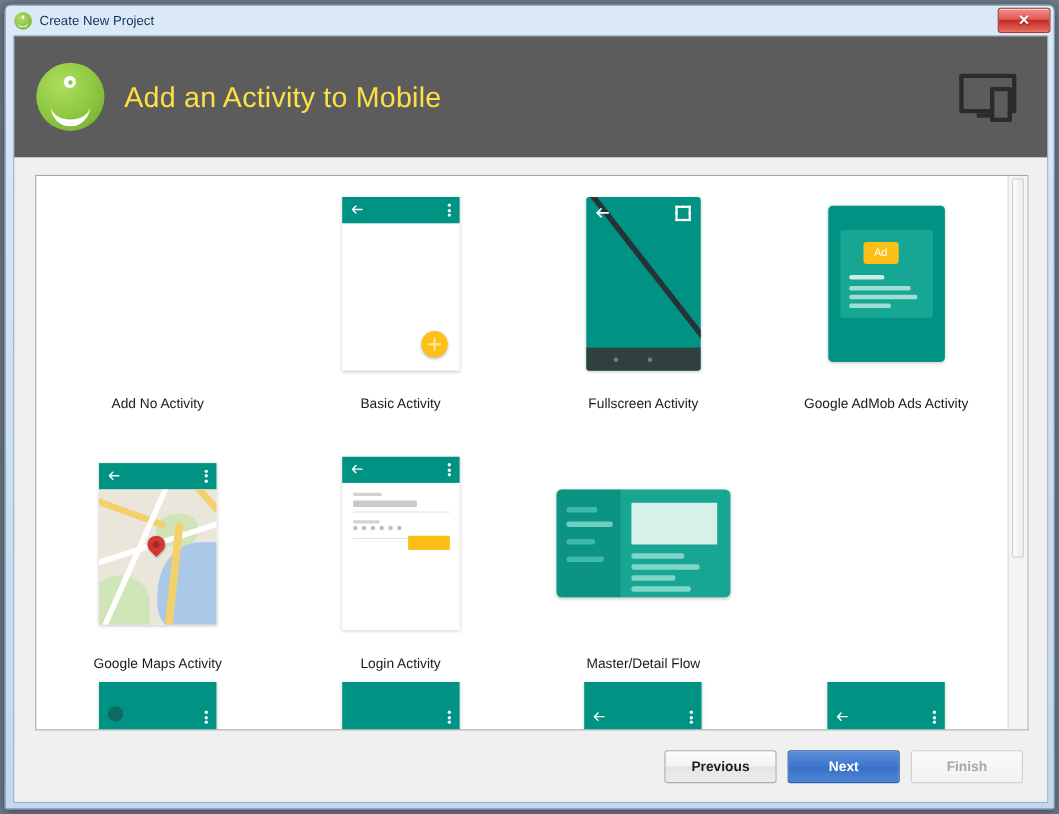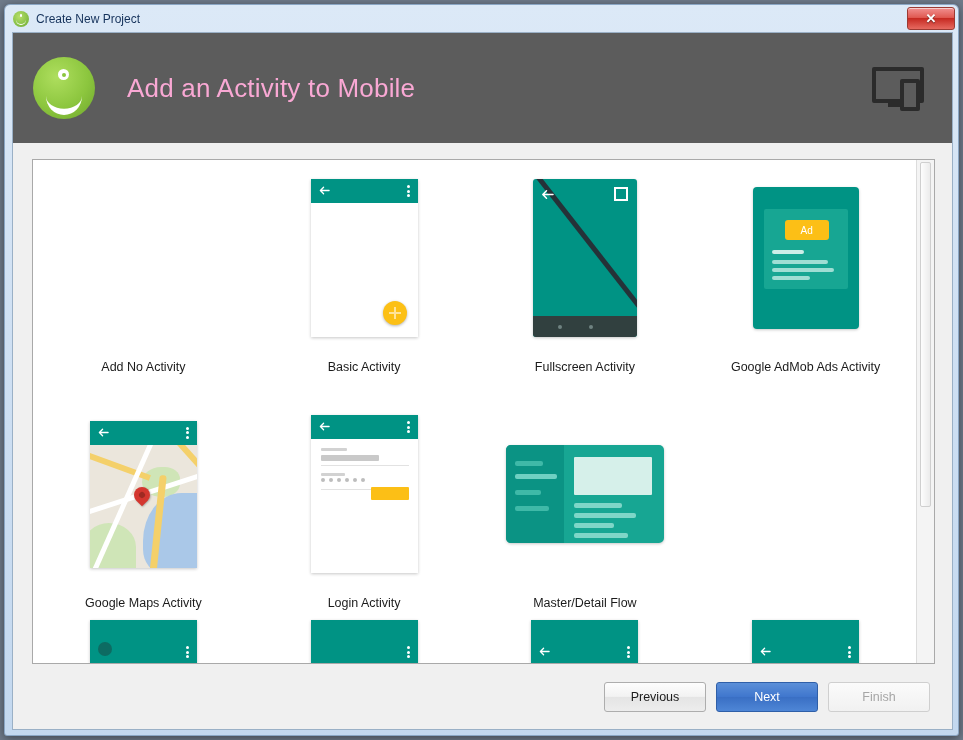--- a/index.html
+++ b/index.html
@@ -102,22 +102,22 @@
     position: absolute; left: 25px; top: 12px;
     width: 11px; height: 11px; border-radius: 50%;
     background: #fff;
   }
   .as-logo .compass-dot {
     position: absolute; left: 28.5px; top: 15.5px;
     width: 4px; height: 4px; border-radius: 50%;
     background: #8cc63e;
   }
   .wiz-title {
-    margin-left: 32px;
-    color: #f9a8d4;
+    margin-left: 18px;
+    color: #fde047;
     font-size: 26px;
     font-weight: normal;
     letter-spacing: .2px;
   }
   .formfactor-icon {
     margin-left: auto;
     position: relative;
     width: 58px; height: 46px;
   }
   .ff-tablet {
@@ -274,21 +274,21 @@
     box-shadow: 0 1px 3px rgba(0,0,0,.22);
   }
   .admob-inner {
     position: absolute; left: 11px; top: 22px;
     width: 84px; height: 80px;
     background: #17a693;
     border-radius: 2px;
   }
   .ad-badge {
     position: absolute; left: 21px; top: 11px;
-    width: 44px; height: 20px;
+    width: 32px; height: 20px;
     background: #fcbf16; border-radius: 3px;
     color: #fff; font-size: 10px;
     display: flex; align-items: center; justify-content: center;
   }
   .ad-line {
     position: absolute; height: 4px; border-radius: 2px; background: #9fded4;
   }
   .ad-line.l1 { left: 8px; top: 41px; width: 32px; background: #cdeee8; }
   .ad-line.l2 { left: 8px; top: 51px; width: 56px; }
   .ad-line.l3 { left: 8px; top: 59px; width: 62px; }
@@ -394,21 +394,21 @@
     box-sizing: border-box;
     cursor: pointer;
   }
 
   
   .footer {
     position: absolute; left: 0; bottom: 0;
     width: 100%; height: 64px;
     box-sizing: border-box;
     display: flex; align-items: center; justify-content: flex-end;
-    padding-right: 22px; gap: 10px;
+    padding-right: 22px; gap: 10px; font-weight: bold;
   }
   .btn {
     min-width: 72px; height: 28px;
     padding: 0 14px;
     font-size: 12.5px;
     border-radius: 3px;
     border: 1px solid #adadad;
     background: linear-gradient(to bottom, #fdfdfd 0%, #f2f2f2 48%, #e4e4e4 50%, #ededed 100%);
     color: #1c1c1c;
     display: flex; align-items: center; justify-content: center;

